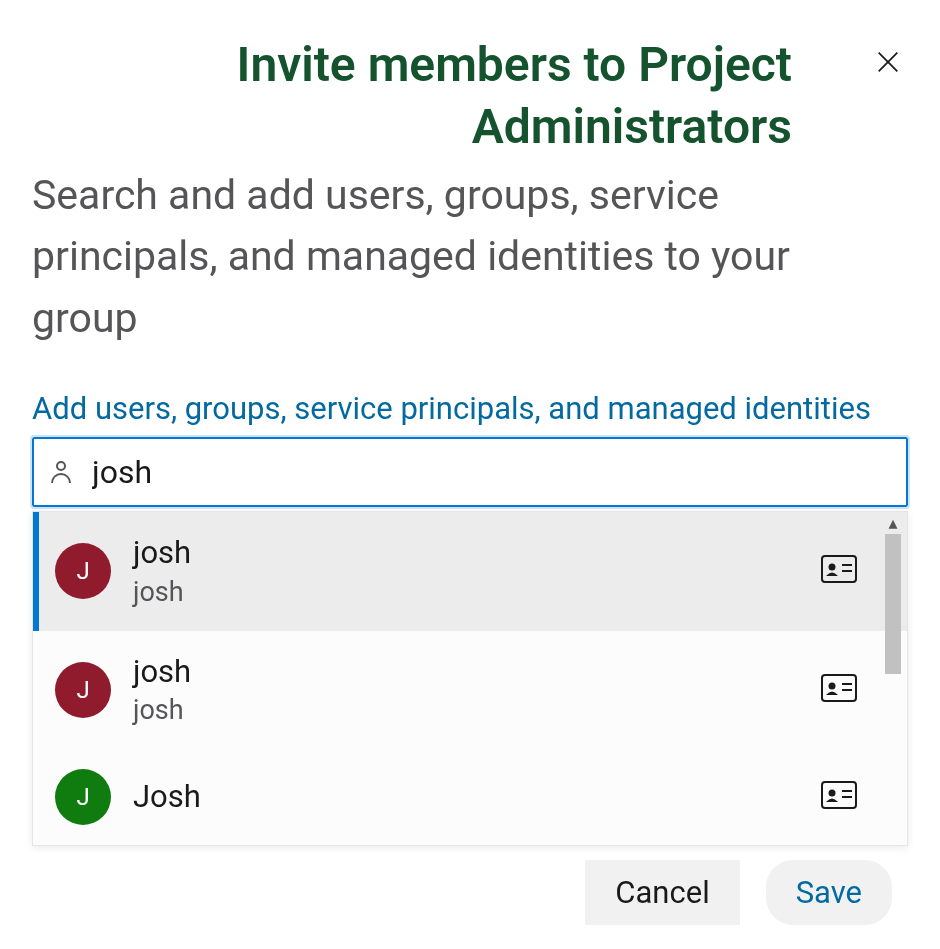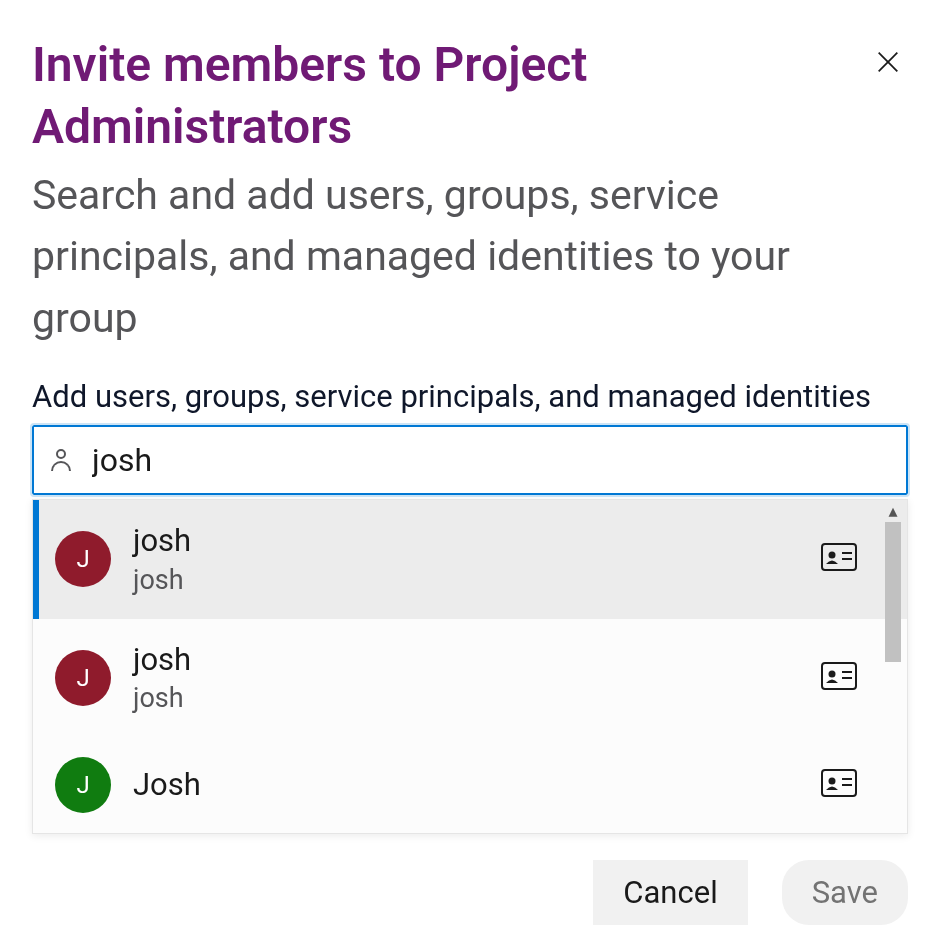--- a/index.html
+++ b/index.html
@@ -24,22 +24,23 @@
     }
     .header {
       display: flex;
       justify-content: space-between;
       align-items: flex-start;
     }
     .title {
       font-size: 48px;
       font-weight: 600;
       line-height: 1.3;
-      color: #701a75;
+      color: #14532d;
       max-width: 760px;
+      text-align: right;
     }
     .close-btn {
       width: 40px;
       height: 40px;
       display: flex;
       align-items: center;
       justify-content: center;
       cursor: pointer;
       margin-top: 8px;
     }
@@ -49,22 +50,22 @@
     }
     .subtitle {
       font-size: 41px;
       color: #555558;
       line-height: 1.5;
       margin-top: 6px;
       max-width: 820px;
     }
     .field-label {
       font-size: 31px;
-      color: #0f172a;
-      margin-top: 24px;
+      color: #0369a1;
+      margin-top: 36px;
       line-height: 1.55;
     }
     .search-wrap {
       margin-top: 4px;
       position: relative;
     }
     .search-field {
       display: flex;
       align-items: center;
       border: 2px solid #0078d4;
@@ -180,36 +181,36 @@
       margin-right: 28px;
     }
     .card-icon svg {
       width: 36px;
       height: 28px;
     }
     
     .footer {
       position: absolute;
       bottom: 0;
-      right: 0;
+      right: 16px;
       padding: 20px 32px 24px 0;
       display: flex;
-      gap: 34px;
+      gap: 26px;
     }
     .btn {
       font-size: 31px;
       padding: 14px 30px;
       background: #f1f1f1;
       border: none;
       cursor: pointer;
       font-family: inherit;
       color: #1a1a1a;
     }
     .btn.disabled {
-      color: #737373;
+      color: #0369a1;
       cursor: default;
       border-radius: 27px;
     }
   </style>
 </head>
 <body>
 
 <div class="panel">
 
   <div class="header">

